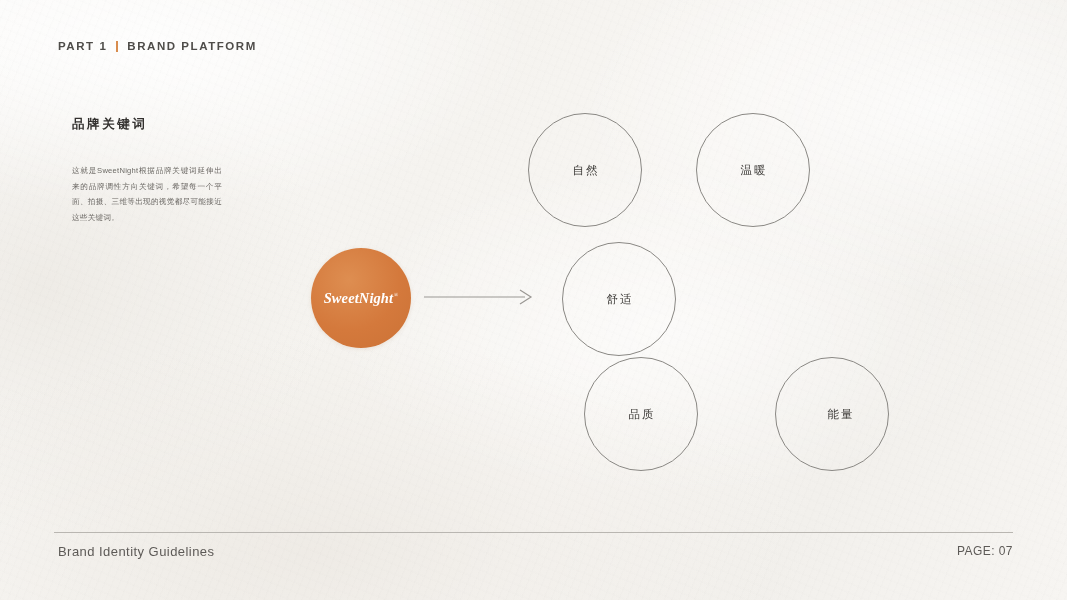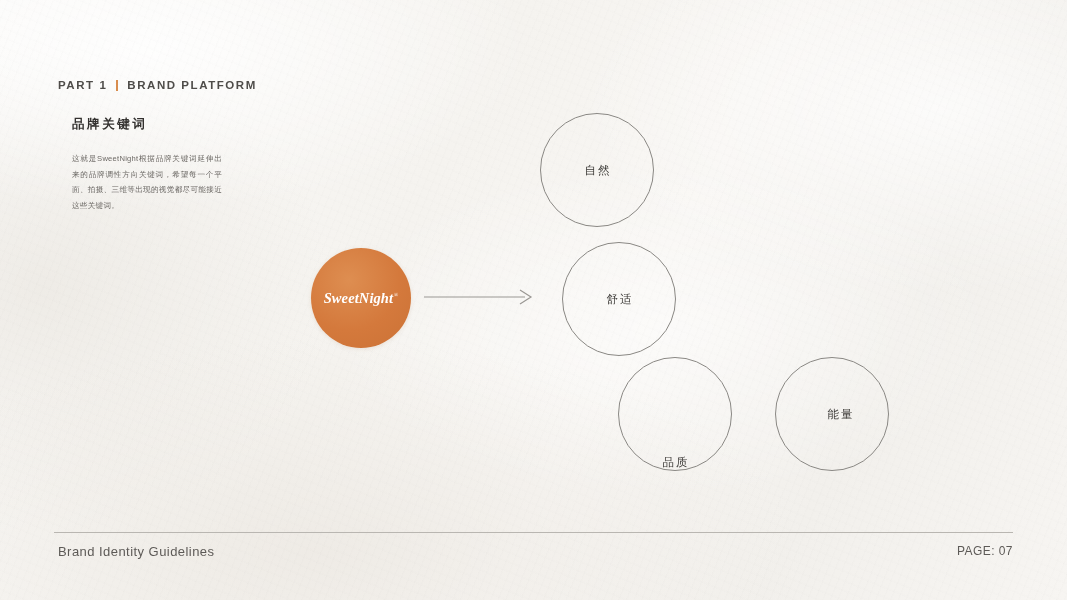--- a/index.html
+++ b/index.html
@@ -33,29 +33,28 @@
   }
 
   .content { position:absolute; inset:0; }
 
   
   .header {
     position:absolute; left:58px; top:40px;
     display:flex; align-items:center; gap:9px;
     font-size:11.5px; font-weight:700; letter-spacing:1.55px;
     color:#4e4c49;
-    margin-top:39px;
   }
   .header .divider-bar { width:2px; height:11px; background:#d88c4e; display:inline-block; }
 
   
   .left-col { position:absolute; left:72px; top:116px; width:150px; }
   .kw-title {
     font-size:12.5px; font-weight:700; letter-spacing:2.6px; color:#33312f;
-    margin-bottom:18px;
+    margin-bottom:30px;
   }
   .kw-desc {
     font-size:7.6px; line-height:2.05; color:#6c6965; letter-spacing:.25px;
     text-align:justify;
   }
 
   
   .brand-circle {
     position:absolute; left:311px; top:248px;
     width:100px; height:100px; border-radius:50%;
@@ -126,27 +125,30 @@
       <span>SweetNight</span><span class="reg">®</span>
     </div>
   </div>
 
   <svg class="arrow" viewBox="0 0 110 18">
     <line x1="0" y1="9" x2="101" y2="9" stroke="#9a9793" stroke-width="1.2"></line>
     <polyline points="96,2 107,9 96,16" fill="none" stroke="#9a9793" stroke-width="1.2"></polyline>
   </svg>
 
   <div class="circles">
-      <div class="kw-bubble" style="left: 540px; top: 113px; width: 114px; height: 114px; border-color: rgb(138, 136, 132);">
+      <div class="kw-bubble" style="left: 528px; top: 113px; width: 114px; height: 114px; border-color: rgb(138, 136, 132);">
         <span style="color: rgb(60, 58, 55);">自然</span>
+      </div>
+      <div class="kw-bubble" style="left: 696px; top: 113px; width: 114px; height: 114px; border-color: rgb(138, 136, 132);">
+        <span style="color: rgb(60, 58, 55);">温暖</span>
       </div>
       <div class="kw-bubble" style="left: 562px; top: 242px; width: 114px; height: 114px; border-color: rgb(138, 136, 132);">
         <span style="color: rgb(60, 58, 55);">舒适</span>
       </div>
-      <div class="kw-bubble" style="left: 618px; top: 357px; width: 114px; height: 114px; border-color: rgb(138, 136, 132); align-items: flex-end;">
+      <div class="kw-bubble" style="left: 584px; top: 357px; width: 114px; height: 114px; border-color: rgb(138, 136, 132);">
         <span style="color: rgb(60, 58, 55);">品质</span>
       </div>
       <div class="kw-bubble" style="left: 775px; top: 357px; width: 114px; height: 114px; border-color: rgb(138, 136, 132);">
         <span style="color: rgb(60, 58, 55); margin-left: 16px;">能量</span>
       </div>
     </div>
 
   <div class="footer-rule"></div>
   <div class="footer-left">Brand Identity Guidelines</div>
   <div class="footer-right">PAGE: 07</div>

